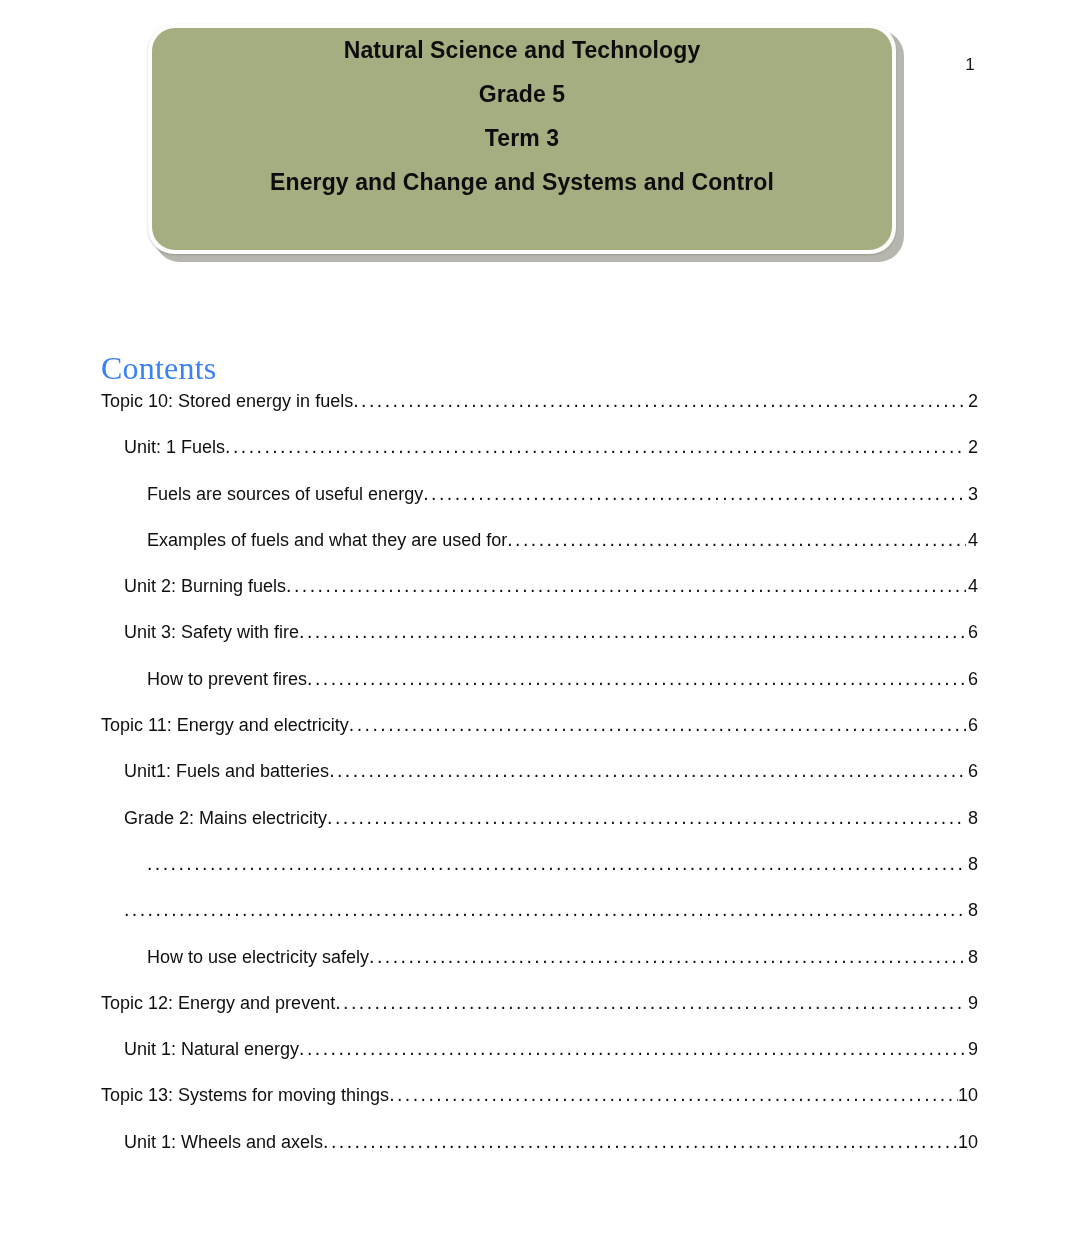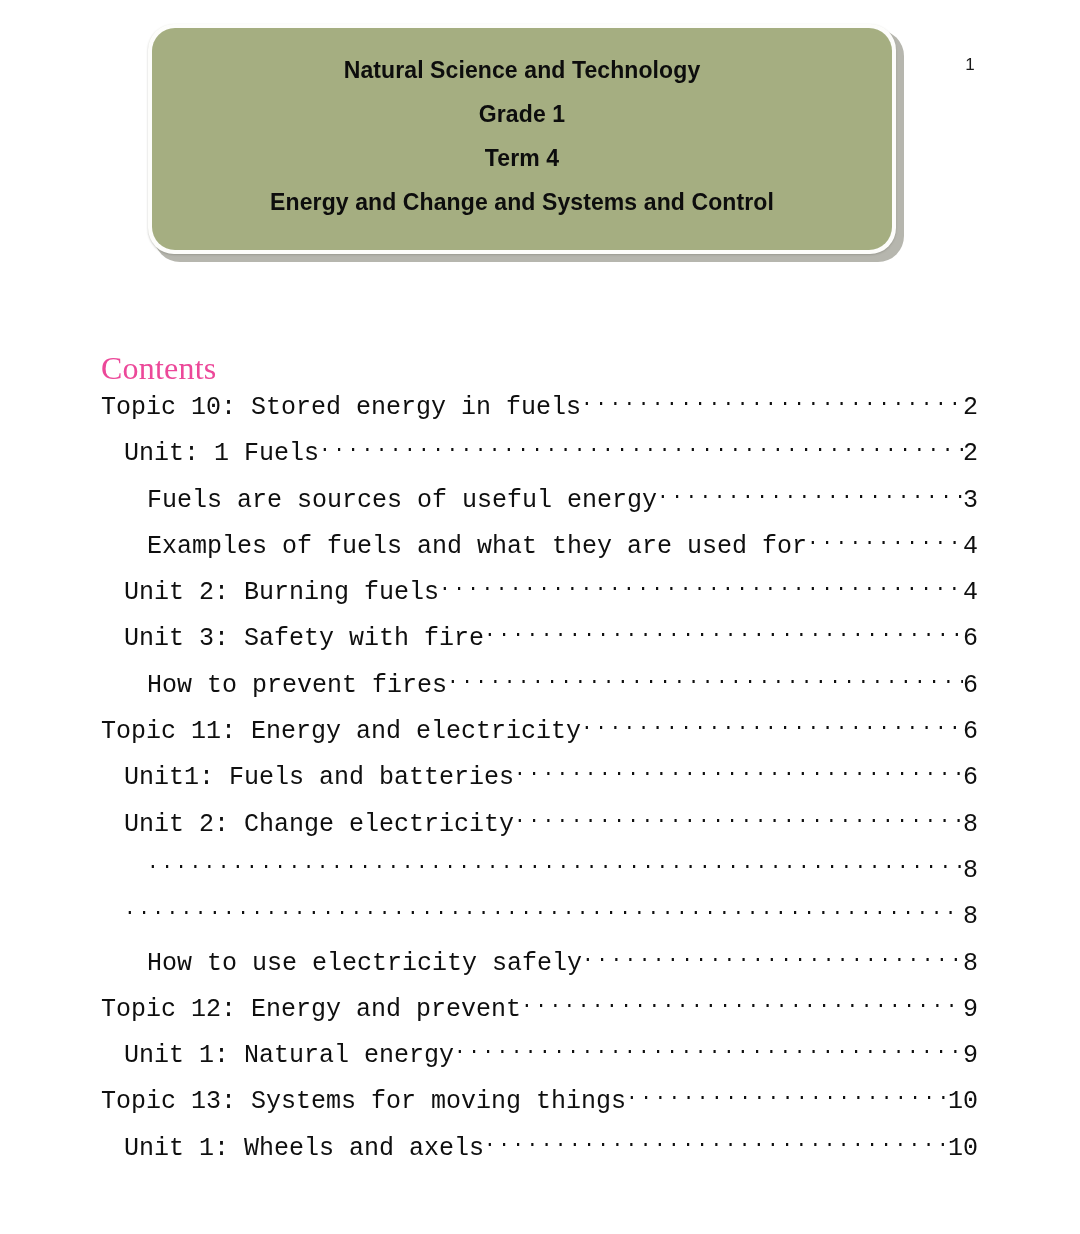--- a/index.html
+++ b/index.html
@@ -60,21 +60,20 @@
     left: 4px;
     top: 4px;
     width: 740px;
     height: 222px;
     border-radius: 23px;
     background: #a5ae81;
     display: flex;
     flex-direction: column;
     align-items: center;
     justify-content: flex-start;
-    padding-top: 20px;
     box-sizing: border-box;
   }
   .title-line {
     font-family: "Liberation Sans", sans-serif;
     font-weight: bold;
     font-size: 23px;
     color: #0d0d0d;
     text-align: center;
     line-height: 44px;
     letter-spacing: 0.1px;
@@ -82,37 +81,37 @@
   }
 
   
   .contents-heading {
     position: absolute;
     left: 101px;
     top: 350px;
     font-family: "Liberation Serif", serif;
     font-size: 32px;
     font-weight: normal;
-    color: #ec4899;
+    color: #3b82f6;
     letter-spacing: 0.2px;
   }
 
   
   .toc {
     position: absolute;
     left: 101px;
     top: 389px;
     width: 877px;
   }
   .toc-entry {
     display: flex;
     align-items: baseline;
     height: 46.3px;
-    font-family: Liberation Mono, monospace;
-    font-size: 25px;
+    font-family: Liberation Sans, sans-serif;
+    font-size: 18px;
     color: #0f0f0f;
     white-space: nowrap;
   }
   .toc-entry .toc-title {
     flex: 0 0 auto;
   }
   .toc-entry .toc-dots {
     flex: 1 1 auto;
     overflow: hidden;
     margin: 0 0px;
@@ -146,22 +145,22 @@
 </head>
 <body>
 
 <div class="page-number">1</div>
 
 <div class="title-banner-wrap">
   <div class="title-banner-shadow"></div>
   <div class="title-banner-outline">
     <div class="title-banner">
       <div class="title-line">Natural Science and Technology</div>
-      <div class="title-line">Grade 1</div>
-      <div class="title-line">Term 4</div>
+      <div class="title-line">Grade 5</div>
+      <div class="title-line">Term 3</div>
       <div class="title-line">Energy and Change and Systems and Control</div>
     </div>
   </div>
 </div>
 
 <div class="contents-heading">Contents</div>
 
 <div class="toc" id="toc-container">
     <div class="toc-entry lvl-1 gap">
       <span class="toc-title">Topic 10: Stored energy in fuels</span>
@@ -202,21 +201,21 @@
       <span class="toc-title">Topic 11: Energy and electricity</span>
       <span class="toc-dots"></span>
       <span class="toc-page">6</span>
     </div>
     <div class="toc-entry lvl-2">
       <span class="toc-title">Unit1: Fuels and batteries</span>
       <span class="toc-dots"></span>
       <span class="toc-page">6</span>
     </div>
     <div class="toc-entry lvl-2 gap">
-      <span class="toc-title">Unit 2: Change electricity</span>
+      <span class="toc-title">Grade 2: Mains electricity</span>
       <span class="toc-dots"></span>
       <span class="toc-page">8</span>
     </div>
     <div class="toc-entry lvl-3 gap">
       <span class="toc-dots"></span>
       <span class="toc-page">8</span>
     </div>
     <div class="toc-entry lvl-2 gap">
       <span class="toc-dots"></span>
       <span class="toc-page">8</span>

